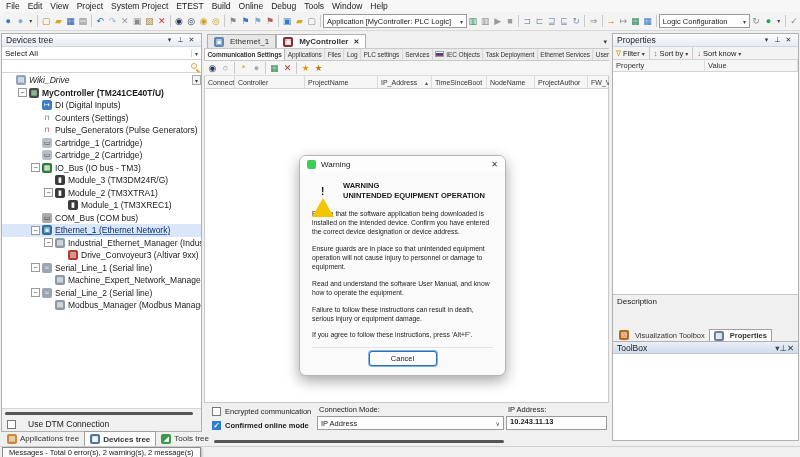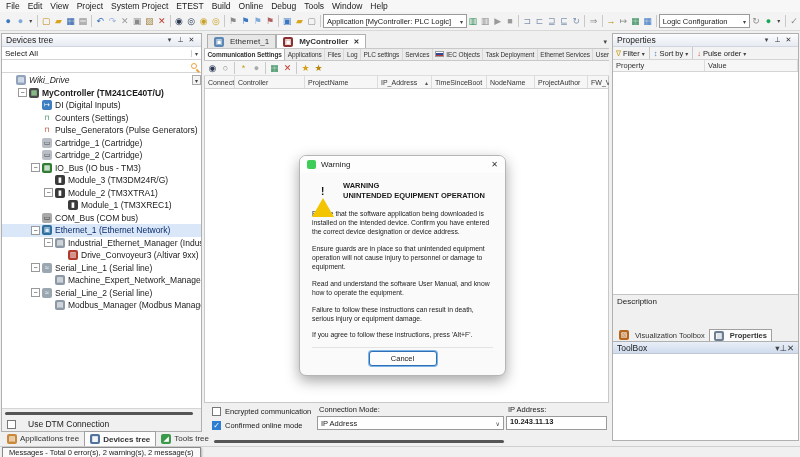--- a/index.html
+++ b/index.html
@@ -27,21 +27,21 @@
   .dock-title .t-ico+.t-ico{margin-left:0;}
   
   .filter-row{height:13px;flex:none;background:#fff;border-bottom:1px solid #d5d5d5;display:flex;align-items:center;font-size:8px;padding:0 3px;}
   .filter-row .caret{margin-left:auto;font-size:6px;color:#444;border-left:1px solid #d0d0d0;padding-left:3px;}
   .search-row{height:13px;flex:none;background:#fff;border-bottom:1px solid #d5d5d5;display:flex;align-items:center;justify-content:flex-end;padding:0 4px;}
   .mag{width:6px;height:6px;border:1.5px solid #e8a33d;border-radius:50%;position:relative;}
   .mag:after{content:"";position:absolute;width:4px;height:1.5px;background:#e8a33d;transform:rotate(45deg);left:4px;top:6px;}
   #tree{flex:1;background:#fff;overflow:hidden;padding-top:1px;position:relative;font-size:8.5px;}
   .trow{height:12.5px;display:flex;align-items:center;white-space:nowrap;overflow:hidden;}
   .trow.sel{background:#d9e7f8;}
-  .trow.sel .tlabel{text-decoration-color:#3b6fd4;color:#0b2d6b;}
+  .trow.sel .tlabel{text-decoration:underline;text-decoration-color:#3b6fd4;color:#0b2d6b;}
   .exp{width:9px;height:9px;flex:none;border:1px solid #999;background:#fff;font-size:7px;line-height:7px;text-align:center;color:#333;margin-right:2px;}
   .exp.hidden{visibility:hidden;}
   .chip{width:10px;height:10px;flex:none;border-radius:2px;display:inline-flex;align-items:center;justify-content:center;
     font-size:7px;color:#fff;margin-right:3px;}
   .tlabel{overflow:hidden;text-overflow:clip;}
   .trow .row-caret{margin-left:auto;border:1px solid #aaa;background:#f4f4f4;width:9px;height:10px;font-size:6px;line-height:10px;text-align:center;color:#444;flex:none;}
   .hscroll{height:9px;flex:none;background:#f0f0f0;border-top:1px solid #d5d5d5;position:relative;}
   .hthumb{position:absolute;top:3px;height:3px;border-radius:2px;background:#555;}
   .dtm-row{height:14px;flex:none;display:flex;align-items:center;gap:12px;font-size:8.5px;padding:0 5px;background:#f0f0f0;}
   .cb{width:9px;height:9px;flex:none;border:1px solid #777;background:#fff;font-size:8px;line-height:8px;text-align:center;color:#fff;}
@@ -69,21 +69,21 @@
   .flag{width:9px;height:6px;flex:none;display:inline-block;
     background:linear-gradient(#fff 0 33%,#2e4a9e 33% 66%,#c0392b 66% 100%);border:0.5px solid #999;}
   #comm-toolbar{height:15px;flex:none;display:flex;align-items:center;background:#f5f5f5;padding-left:2px;border-bottom:1px solid #ddd;}
   #grid-area{flex:1;display:flex;flex-direction:column;background:#fff;border:1px solid #c8c8c8;border-top:none;}
   #col-header{height:13px;flex:none;display:flex;background:#f6f6f6;border-bottom:1px solid #d4d4d4;font-size:7px;color:#333;}
   .col{padding:0 3px;border-right:1px solid #dcdcdc;display:flex;align-items:center;white-space:nowrap;overflow:hidden;flex:none;}
   .col .sort{margin-left:auto;font-size:6px;color:#555;}
   #grid-body{flex:1;background:#fff;}
   #center-bottom{height:34px;flex:none;position:relative;background:#f0f0f0;font-size:7.5px;}
   #cb-enc{position:absolute;left:8px;top:4px;display:flex;gap:4px;align-items:center;}
-  #cb-conf{position:absolute;left:8px;top:18px;display:flex;gap:4px;align-items:flex-start;}
+  #cb-conf{position:absolute;left:8px;top:18px;display:flex;gap:4px;align-items:flex-start;font-weight:bold;}
   #conn-label{position:absolute;left:115px;top:2px;}
   #conn-select{position:absolute;left:113px;top:13px;width:187px;height:14px;}
   #ip-label{position:absolute;left:304px;top:2px;}
   #ip-input{position:absolute;left:302px;top:13px;right:2px;height:14px;background:#fff;border:1px solid #9a9a9a;
     font-size:7.5px;display:flex;align-items:flex-start;padding:0 3px;font-weight:bold;}
   #center-hscroll{height:9px;flex:none;position:relative;background:#f0f0f0;}
   
   #prop-filter{height:13px;flex:none;display:flex;align-items:center;background:#f3f3f3;border-bottom:1px solid #d5d5d5;font-size:7.5px;gap:2px;padding-left:3px;}
   #prop-filter .caret{font-size:6px;color:#444;}
   #prop-header{height:12px;flex:none;display:flex;background:#f6f6f6;border-bottom:1px solid #d4d4d4;font-size:7.5px;color:#333;}
@@ -460,21 +460,21 @@
     <div id="prop-filter">
       <span style="color: rgb(201, 162, 39);">∇</span>
       <span>Filter</span>
       <span class="caret" style="color: rgb(68, 68, 68);">▾</span>
       <span class="sep"></span>
       <span style="color: rgb(59, 120, 195);">↕</span>
       <span>Sort by</span>
       <span class="caret" style="color: rgb(68, 68, 68);">▾</span>
       <span class="sep"></span>
       <span style="color: rgb(192, 57, 43);">↓</span>
-      <span>Pulse order</span>
+      <span>Sort know</span>
       <span class="caret" style="color: rgb(68, 68, 68);">▾</span>
     </div>
     <div id="prop-header">
       <span class="col" style="width:92px">Property</span>
       <span class="col" style="flex:1">Value</span>
     </div>
     <div id="prop-body"></div>
     <div id="desc-block">
       <span>Description</span>
     </div>

